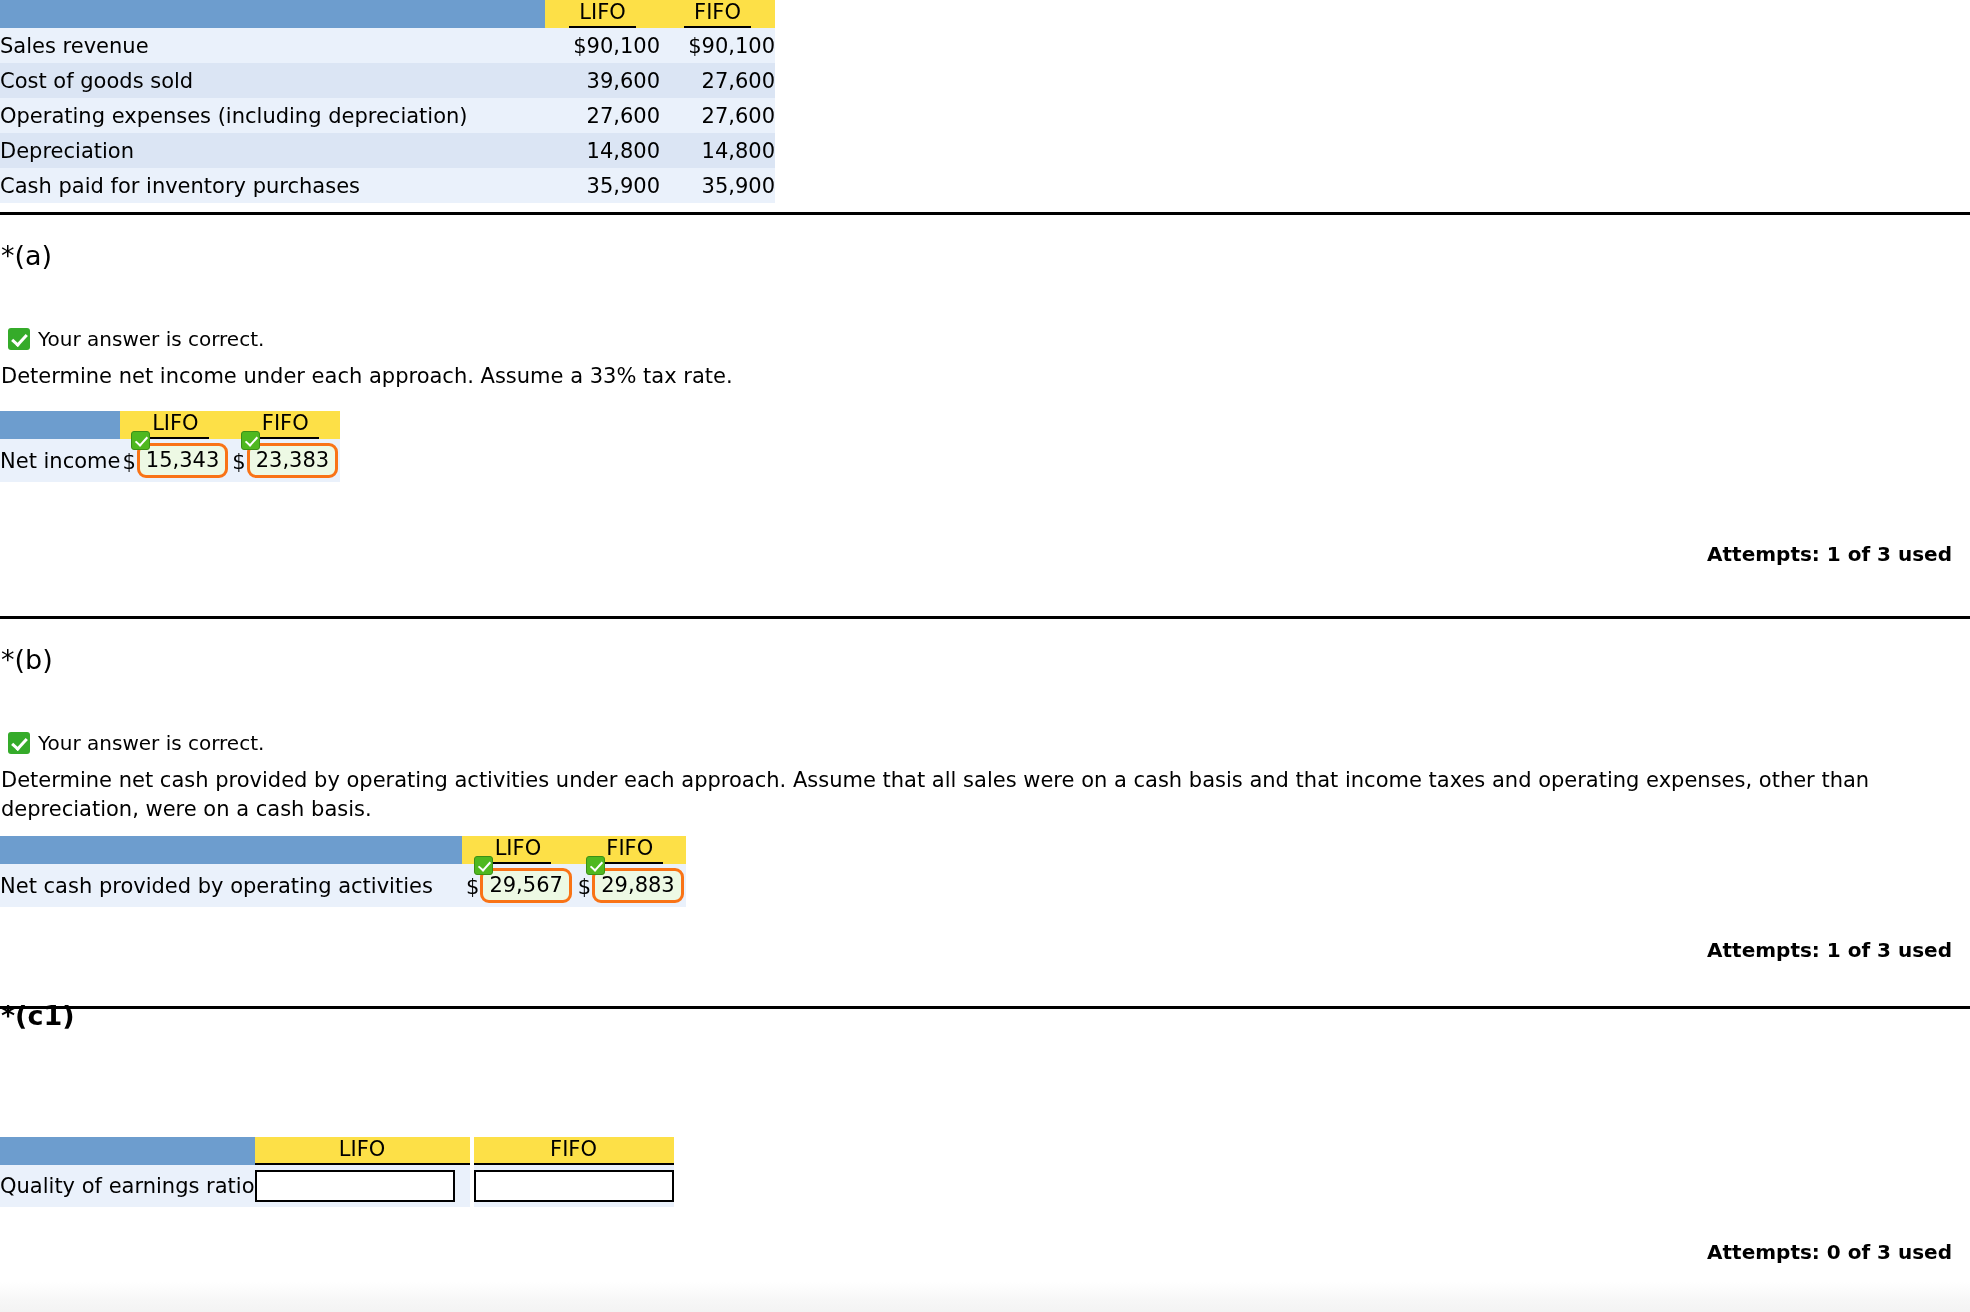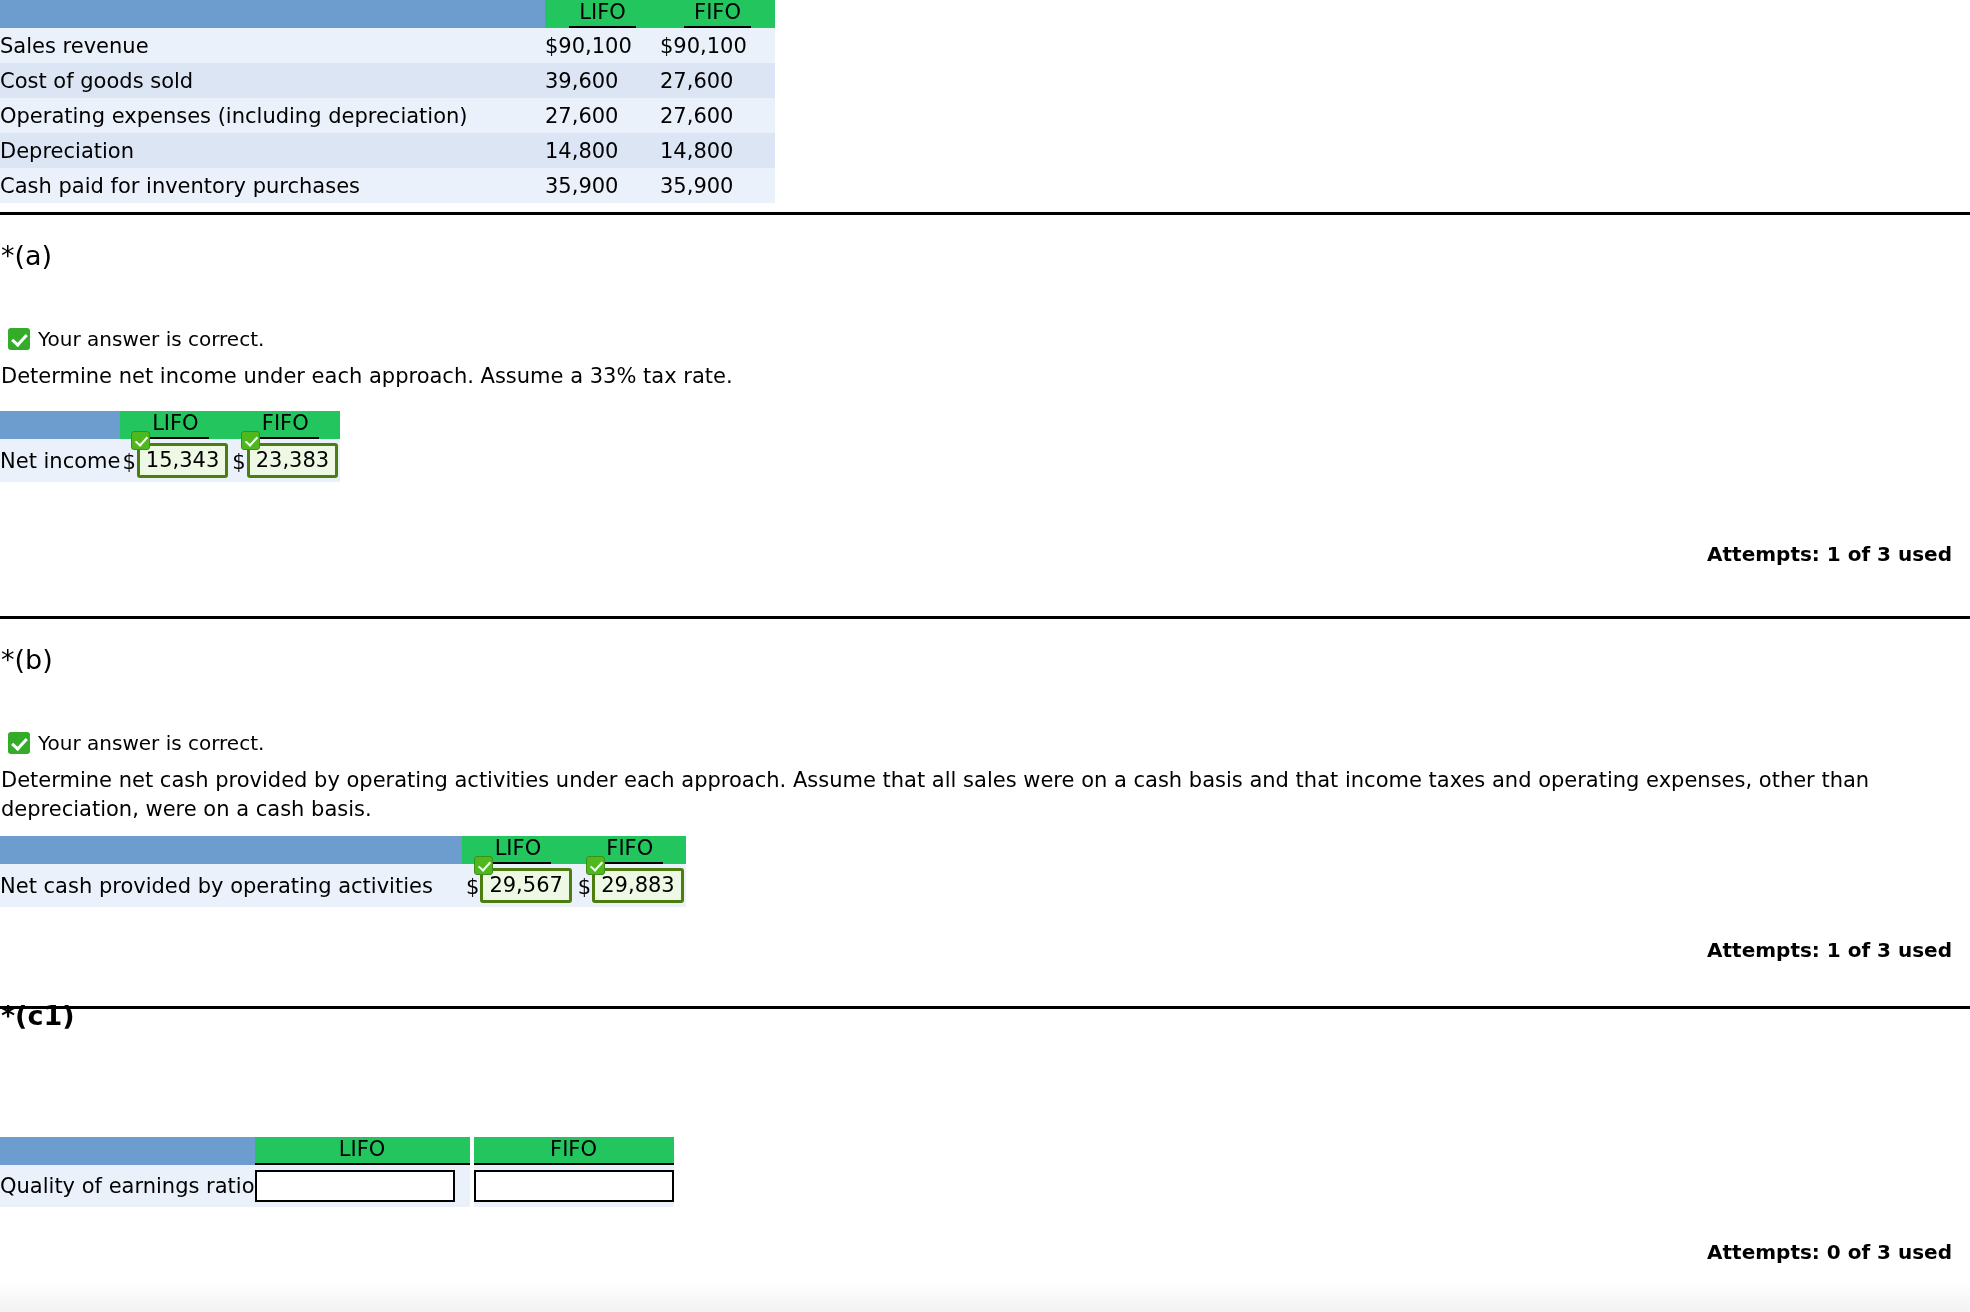--- a/index.html
+++ b/index.html
@@ -11,21 +11,21 @@
     color: #000000;
     overflow: hidden;
   }
   .page { position: relative; width: 1970px; height: 1312px; }
 
   
   table.dtable { border-collapse: collapse; border-spacing: 0; }
   table.dtable td, table.dtable th { padding: 0; font-weight: normal; }
 
   .hdr-cell {
-    background: #22c55e;
+    background: #fde047;
     text-align: center;
     font-weight: bold;
     font-size: 21px;
     vertical-align: bottom;
     padding: 0 8px 3px 8px;
     height: 28px;
     white-space: nowrap;
   }
   .hdr-cell > span {
     display: inline-block;
@@ -40,21 +40,21 @@
 
   .lbl-cell {
     font-size: 21px;
     text-align: left;
     padding: 4px 10px 4px 3px;
     white-space: nowrap;
     height: 35px;
   }
   .num-cell {
     font-size: 21px;
-    text-align: left;
+    text-align: right;
     padding: 4px 4px 4px 10px;
     white-space: nowrap;
     height: 35px;
   }
 
   
   #summary-table { position: absolute; left: 0; top: 0; }
   #summary-table .lbl-cell { width: 545px; }
   #summary-table .num-cell { width: 115px; }
 
@@ -102,22 +102,22 @@
     background: linear-gradient(to bottom, #ffffff 0%, #f7f7f7 60%, #f3f3f3 100%);
   }
 
   
   .ans-wrap { position: relative; display: inline-block; }
   .dollar {
     font-size: 21px; vertical-align: -2px; padding-right: 1px;
   }
   .ans-correct {
     display: inline-block;
-    border: 3px solid #4d7c0f;
-    border-radius: 3px;
+    border: 3px solid #f97316;
+    border-radius: 9px;
     background: #edf9e4;
     font-size: 21px;
     text-align: right;
     padding: 2px 6px 3px 6px;
     min-width: 86px;
     line-height: 24px;
   }
   .mini-check {
     position: absolute; left: -6px; top: -12px;
     width: 19px; height: 19px; border-radius: 3px;

